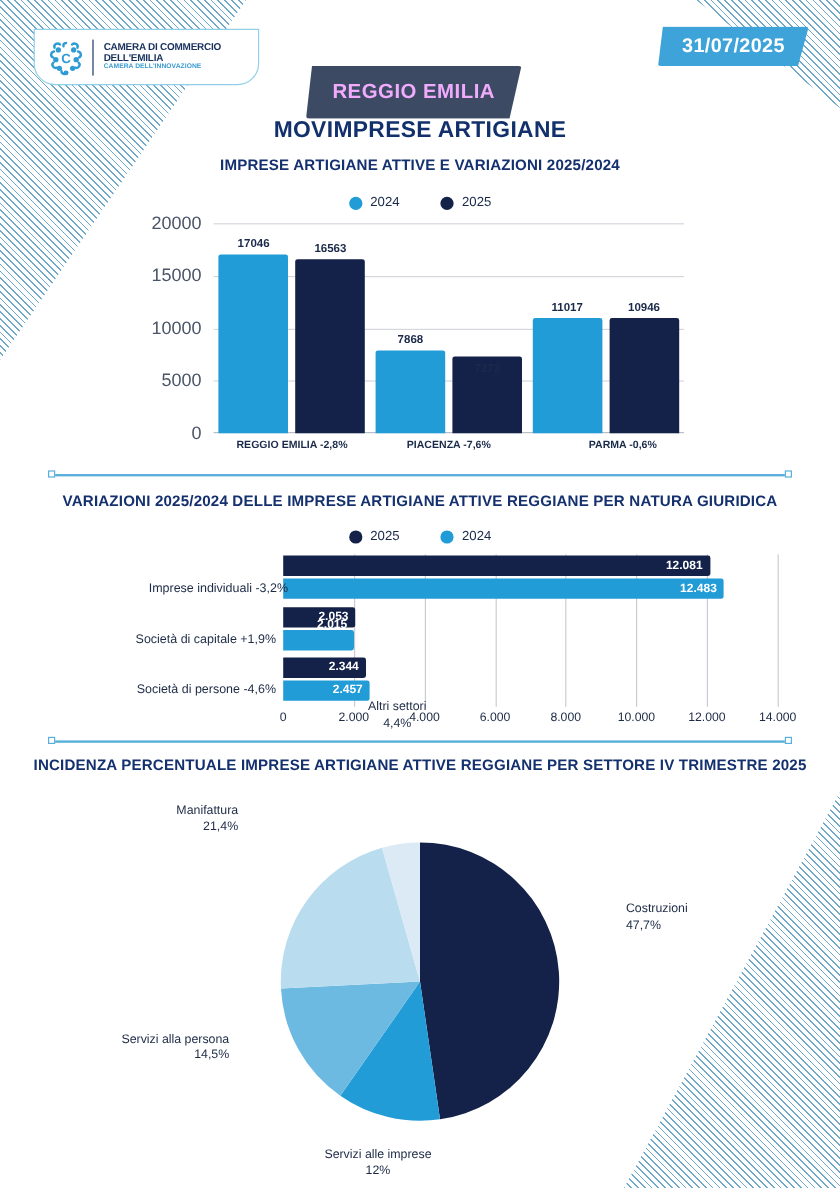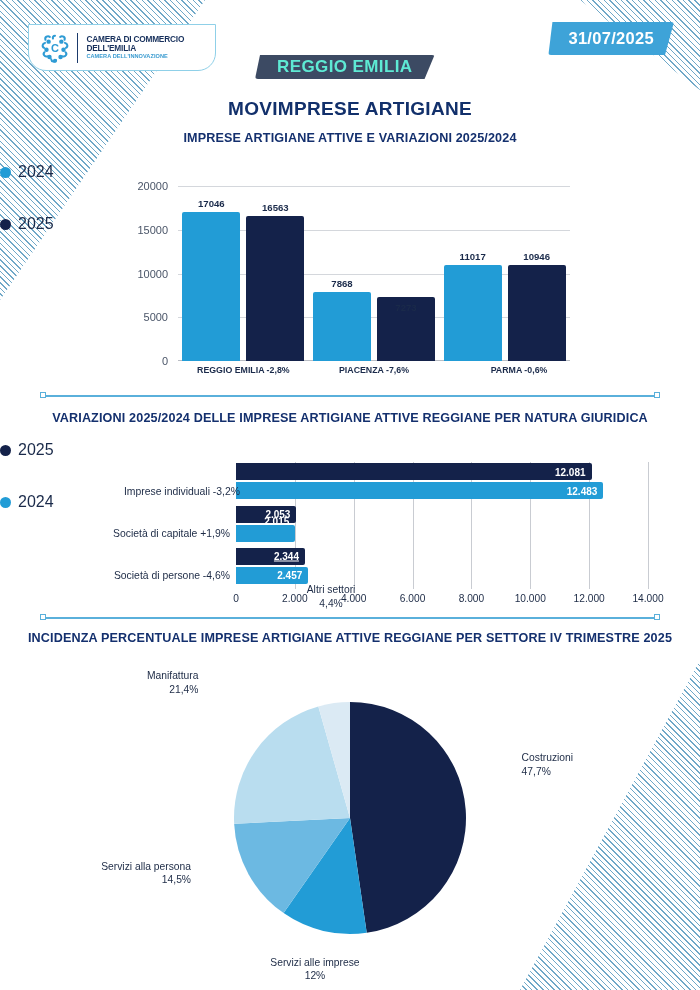--- a/index.html
+++ b/index.html
@@ -65,24 +65,24 @@
     color:#ffffff;
     font-size:16.5px;font-weight:bold;letter-spacing:0.3px;
     display:flex;align-items:center;justify-content:center;
     clip-path:polygon(4px 0, 100% 0, calc(100% - 9px) 100%, 0 100%);
     border-radius:3px;
     z-index:6;
   }
 
   .city-badge{
     position:absolute;left:255px;top:55px;
-    height:24px;
+    height:44px;
     padding:0 22px;
     background:#3c4a63;
-    color:#5eead4;
+    color:#f0abfc;
     font-size:17px;font-weight:bold;letter-spacing:0.4px;
     display:flex;align-items:center;justify-content:center;
     clip-path:polygon(5px 0, 100% 0, calc(100% - 10px) 100%, 0 100%);
     border-radius:3px;
     z-index:6;
   }
 
   .main-title{
     position:absolute;left:0;right:0;top:98px;
     text-align:center;
@@ -105,32 +105,32 @@
   .divider .line{position:absolute;left:0;right:0;top:4px;height:1.6px;background:#5ab0db;}
   .divider .cap{position:absolute;top:1px;width:6px;height:6px;background:#ffffff;border:1.3px solid #5ab0db;box-sizing:border-box;}
   .divider .cap.l{left:0;}
   .divider .cap.r{right:0;}
   .d1{top:391px;}
   .d2{top:613px;}
 
   
   .legend{
     position:absolute;left:0;right:0;
-    display:flex;justify-content:center;gap:34px;
-    font-size:16px;color:#1a2a4a;font-weight:normal;flex-direction:column;
+    display:flex;justify-content:center;align-items:center;gap:34px;
+    font-size:11px;color:#1a2a4a;font-weight:normal;
   }
   .lg1{top:163px;}
   .lg2{top:441px;}
   .legend .item{display:flex;align-items:center;gap:7px;}
   .legend .dot{width:11px;height:11px;border-radius:50%;display:inline-block;}
 
   
   .vchart{position:absolute;left:130px;top:186px;width:440px;height:190px;}
   .vchart .ylabels{position:absolute;left:0;top:0;width:44px;height:175px;}
-  .vchart .ylabel{position:absolute;right:6px;font-size:11px;color:#4a5568;transform:translateY(-50%);white-space:nowrap;}
+  .vchart .ylabel{position:absolute;right:6px;font-size:15px;color:#4a5568;transform:translateY(-50%);white-space:nowrap;}
   .vchart .plot{position:absolute;left:48px;right:0;top:0;height:175px;}
   .vchart .grid{position:absolute;left:0;right:0;height:1px;background:#d4d7dc;}
   .vchart .axis{position:absolute;left:0;right:0;bottom:0;height:1.2px;background:#b9bdc4;}
   .vchart .bar{position:absolute;bottom:0;border-radius:2px 2px 0 0;}
   .vchart .bval{position:absolute;font-size:9.6px;font-weight:bold;color:#1a2a4a;text-align:center;transform:translateX(-50%);white-space:nowrap;}
   .vchart .catlabel{position:absolute;top:179px;font-size:8.8px;font-weight:bold;color:#1a2a4a;text-align:center;transform:translateX(-50%);white-space:nowrap;}
 
   
   .hchart{position:absolute;left:36px;top:462px;width:636px;height:145px;}
   .hchart .catlabel{position:absolute;right:0;width:200px;text-align:right;font-size:10.4px;color:#1c2a45;transform:translateY(-50%);white-space:nowrap;}
@@ -281,21 +281,21 @@
         <div class="xtick" style="left: 412px;">14.000</div>
         <div class="hbar" style="top: 1.16667px; width: 355.527px; height: 17px; background: rgb(20, 34, 74);"></div>
         <div class="hval" style="left: 349.527px; transform: translate(-100%, -50%); top: 9.66667px;">12.081</div>
         <div class="hbar" style="top: 20.1667px; width: 367.357px; height: 17px; background: rgb(34, 156, 214);"></div>
         <div class="hval" style="left: 361.357px; transform: translate(-100%, -50%); top: 28.6667px;">12.483</div>
         <div class="hbar" style="top: 43.5px; width: 60.4169px; height: 17px; background: rgb(20, 34, 74);"></div>
         <div class="hval" style="left: 54.4169px; transform: translate(-100%, -50%); top: 52px;">2.053</div>
         <div class="hbar" style="top: 62.5px; width: 59.2986px; height: 17px; background: rgb(34, 156, 214);"></div>
         <div class="hval" style="left: 53.2986px; transform: translate(-100%, -50%); top: 59px;">2.015</div>
         <div class="hbar" style="top: 85.8333px; width: 68.9806px; height: 17px; background: rgb(20, 34, 74);"></div>
-        <div class="hval" style="left: 62.9806px; transform: translate(-100%, -50%); top: 94.3333px; text-decoration: underline;">2.344</div>
+        <div class="hval" style="left: 62.9806px; transform: translate(-100%, -50%); top: 94.3333px;">2.344</div>
         <div class="hbar" style="top: 104.833px; width: 72.306px; height: 17px; background: rgb(34, 156, 214);"></div>
         <div class="hval" style="left: 66.306px; transform: translate(-100%, -50%); top: 113.333px;">2.457</div>
       </div>
   <div class="catlabel" style="top: 28.6667px; right: 432px;">Imprese individuali -3,2%</div>
       <div class="catlabel" style="top: 71px; right: 442px;">Società di capitale +1,9%</div>
       <div class="catlabel" style="top: 113.333px; right: 442px;">Società di persone -4,6%</div>
     </div>
 
   <div class="divider d2">
     <div class="line"></div>

